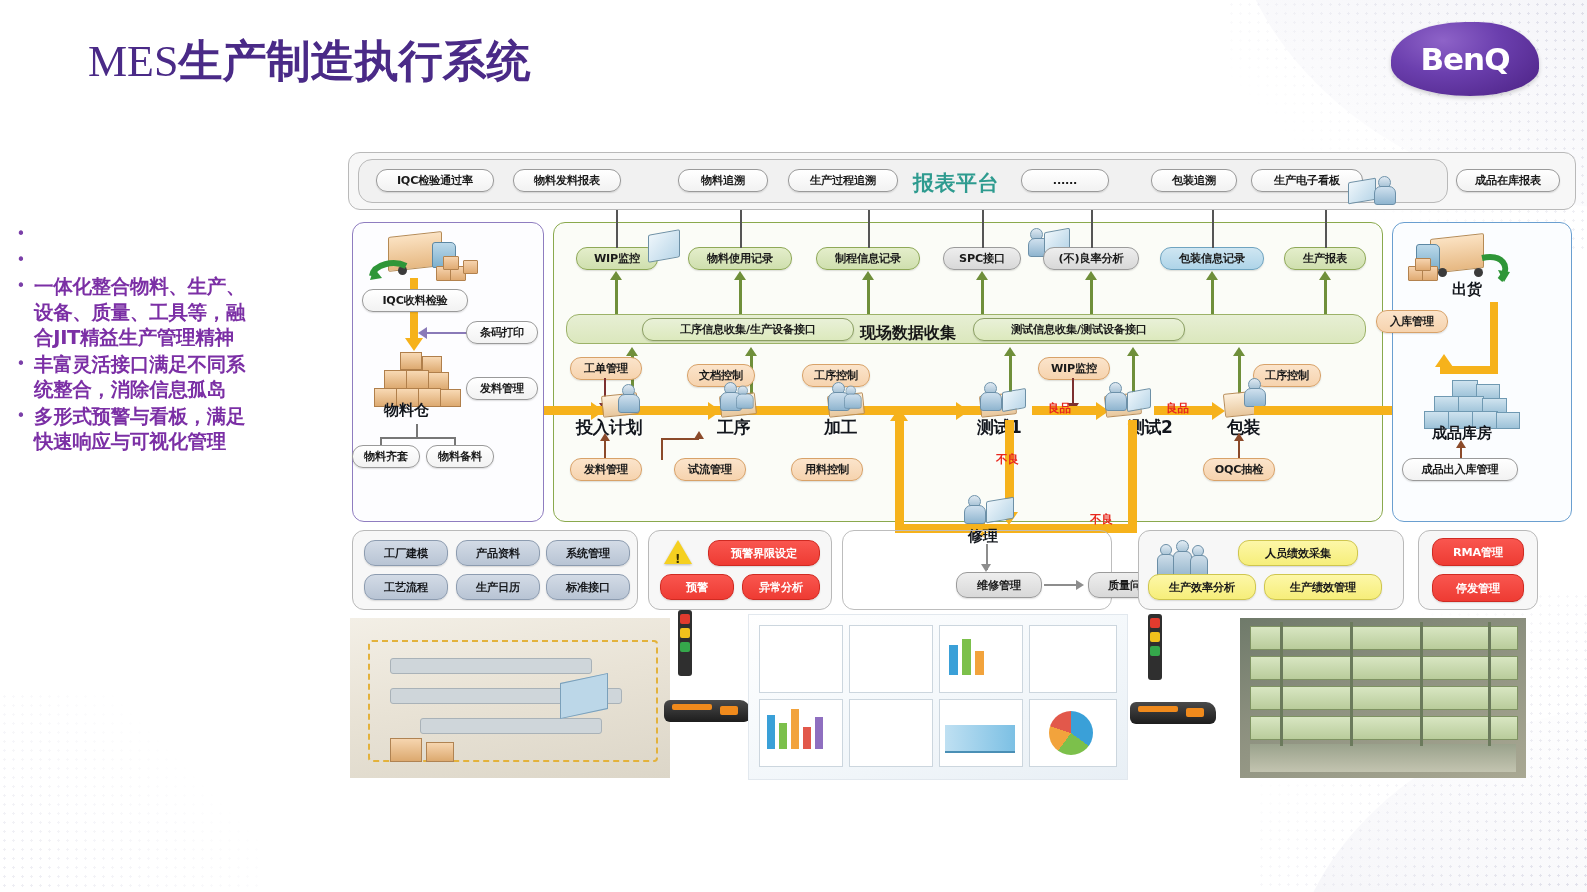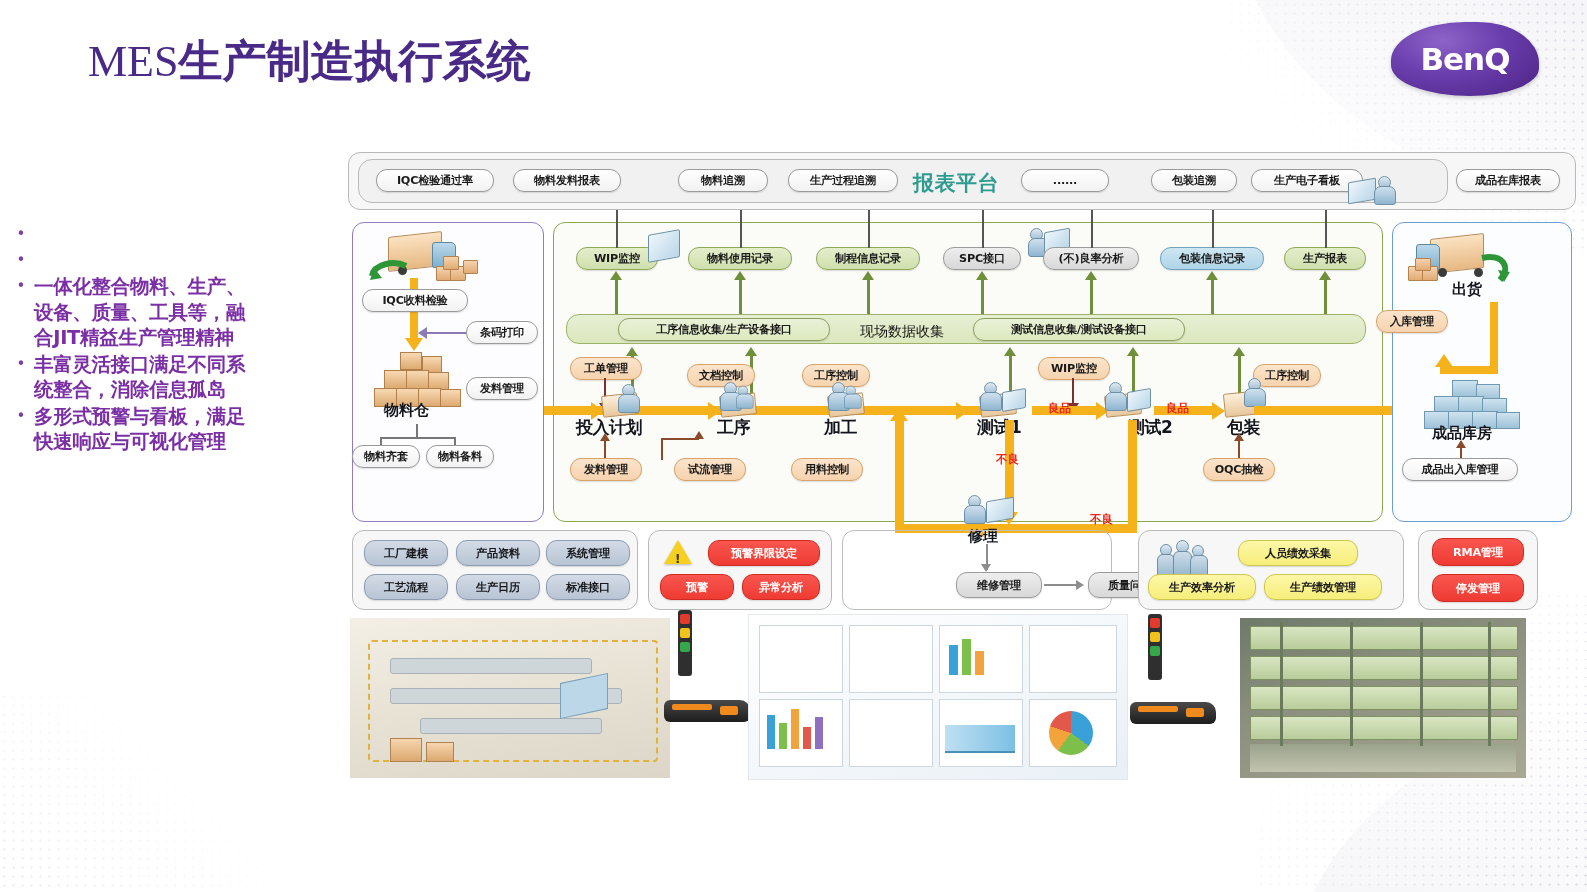--- a/index.html
+++ b/index.html
@@ -94,21 +94,21 @@
 
   .platform-title{
     position:absolute;font-size:21px;font-weight:bold;color:#2e9b8f;white-space:nowrap;
     letter-spacing:.5px;
   }
   .band{
     position:absolute;box-sizing:border-box;border-radius:13px;
     background:linear-gradient(#e7efd4,#dbe7bd);border:1.3px solid #9cb268;
   }
   .band-label{
-    position:absolute;font-size:14px;font-weight:normal;color:#161616;white-space:nowrap;
+    position:absolute;font-size:16px;font-weight:bold;color:#161616;white-space:nowrap;
   }
   .stage-label{
     position:absolute;font-size:17px;font-weight:bold;color:#12161c;white-space:nowrap;
     font-family:"DejaVu Sans","Liberation Sans",sans-serif;letter-spacing:-.5px;
     text-shadow:0 1px 0 #fff;
   }
   .small-label{
     position:absolute;font-size:15px;font-weight:bold;color:#12161c;white-space:nowrap;
     text-shadow:0 1px 0 #fff;
   }
@@ -372,21 +372,21 @@
   <div class="gline" style="left:633px;top:128px;height:36px;"></div>
   <div class="gtip" style="left:628px;top:119px;"></div>
   <div class="gline" style="left:742px;top:128px;height:36px;"></div>
   <div class="gtip" style="left:737px;top:119px;"></div>
   <div class="gline" style="left:863px;top:128px;height:36px;"></div>
   <div class="gtip" style="left:858px;top:119px;"></div>
   <div class="gline" style="left:976px;top:128px;height:36px;"></div>
   <div class="gtip" style="left:971px;top:119px;"></div>
 
   <div class="band" style="left:218px;top:162px;width:800px;height:30px;"></div>
-  <div class="pill p-lgreen" style="left:270px;top:166px;width:212px;border-color:#8b9f63;">
+  <div class="pill p-lgreen" style="left:294px;top:166px;width:212px;border-color:#8b9f63;">
       <span>工序信息收集/生产设备接口</span>
     </div>
   <div class="band-label" style="left:512px;top:171px;">现场数据收集</div>
   <div class="pill p-lgreen" style="left:625px;top:166px;width:212px;border-color:#8b9f63;">
       <span>测试信息收集/测试设备接口</span>
     </div>
 
   <div class="gline" style="left:283px;top:204px;height:44px;"></div>
   <div class="gtip" style="left:278px;top:195px;"></div>
   <div class="gline" style="left:402px;top:204px;height:44px;"></div>

